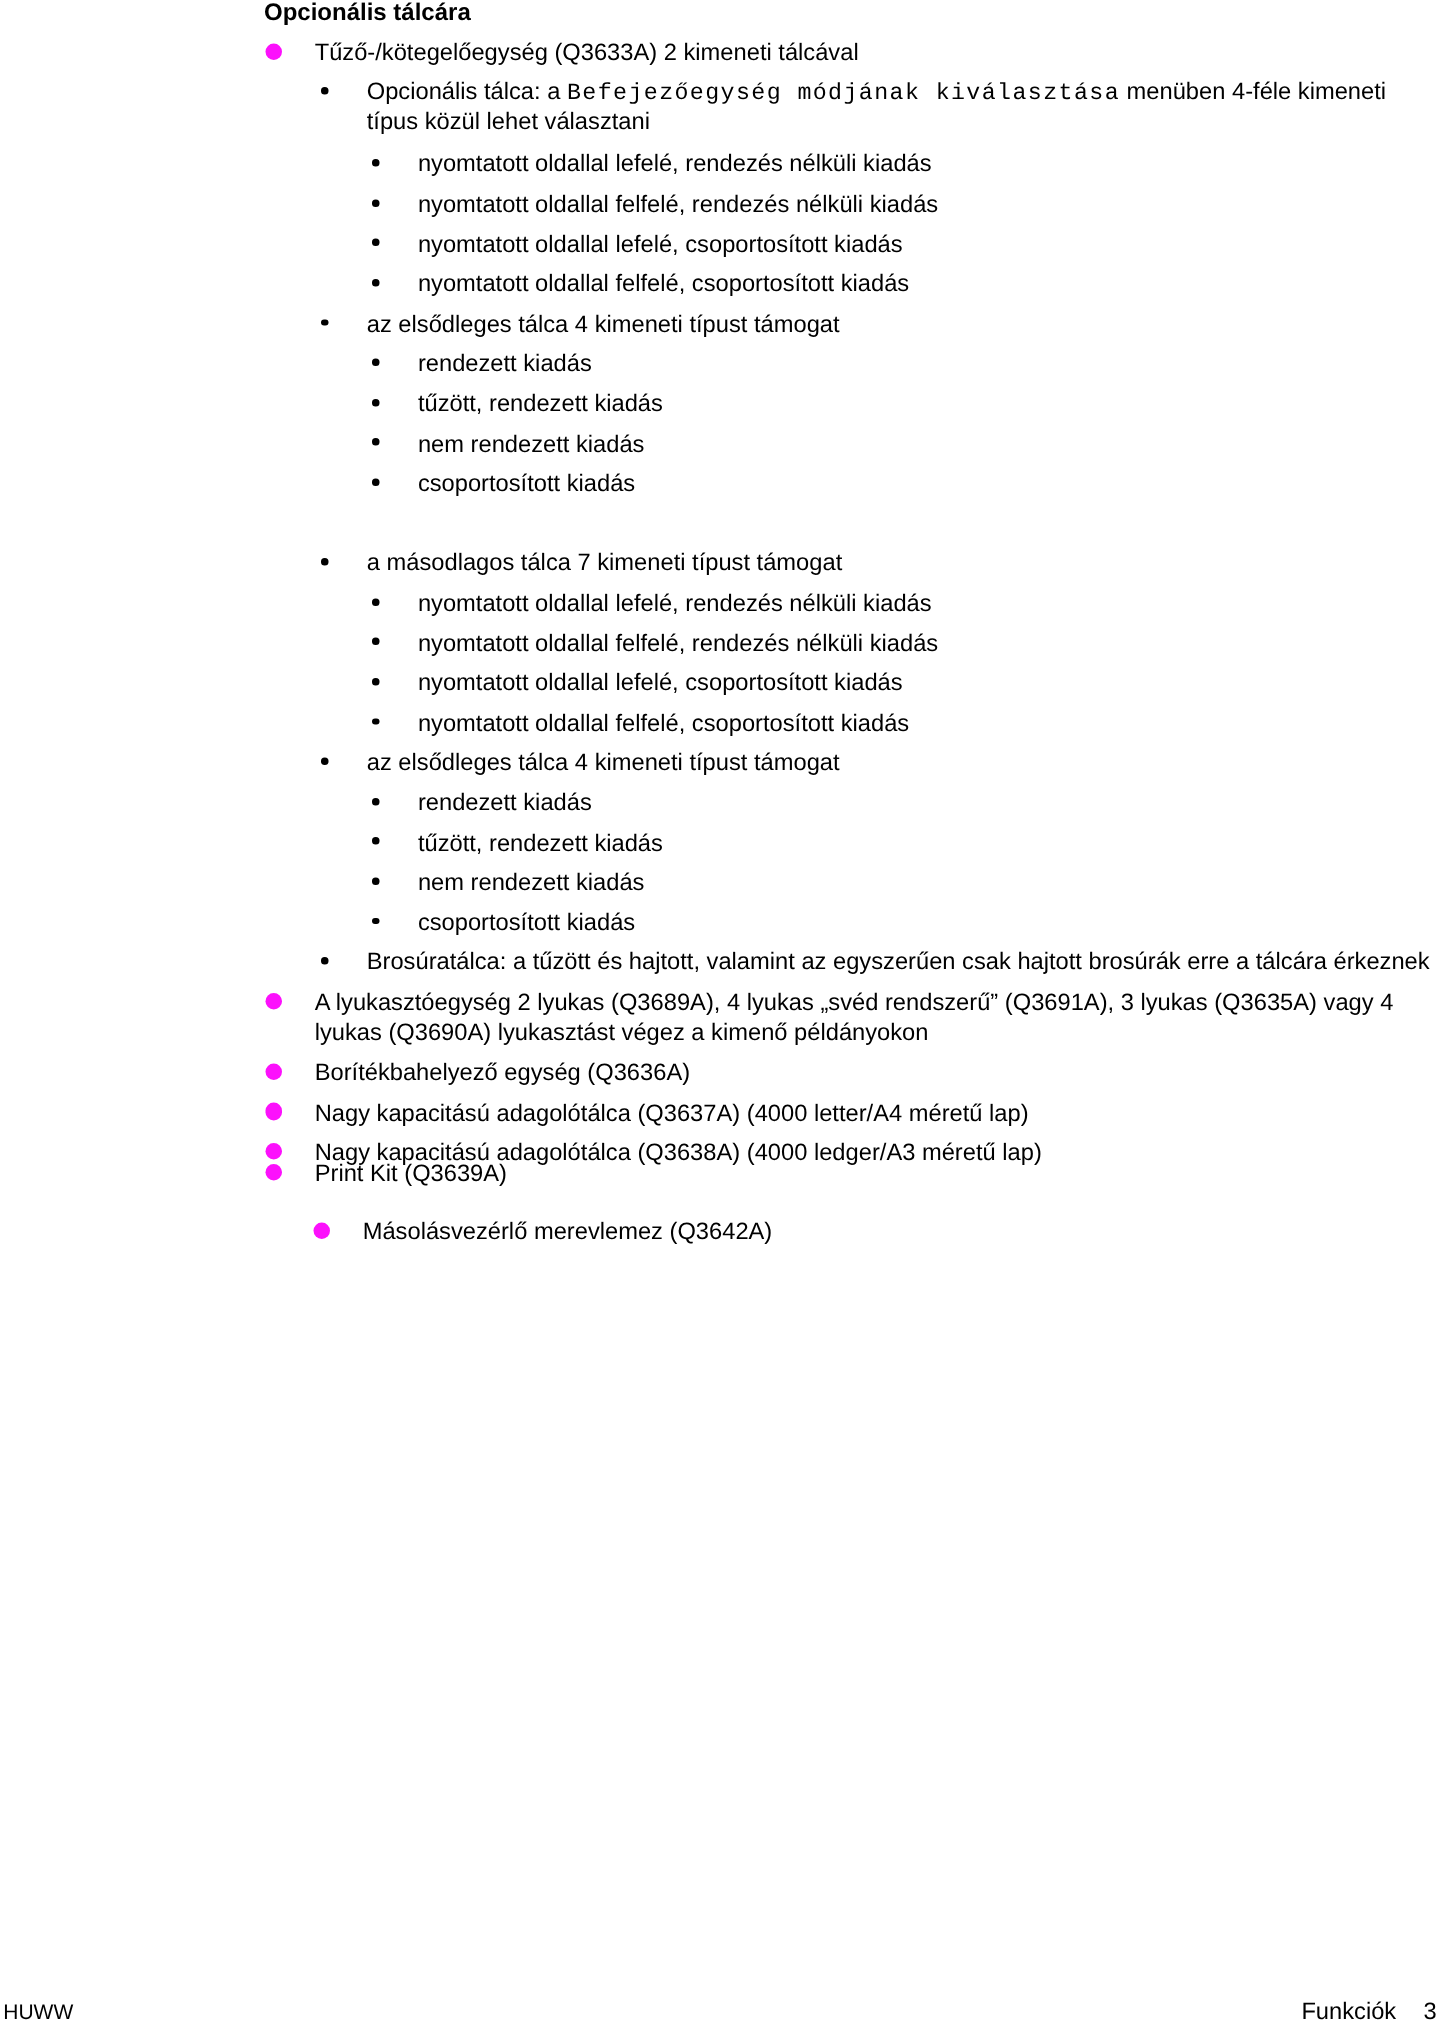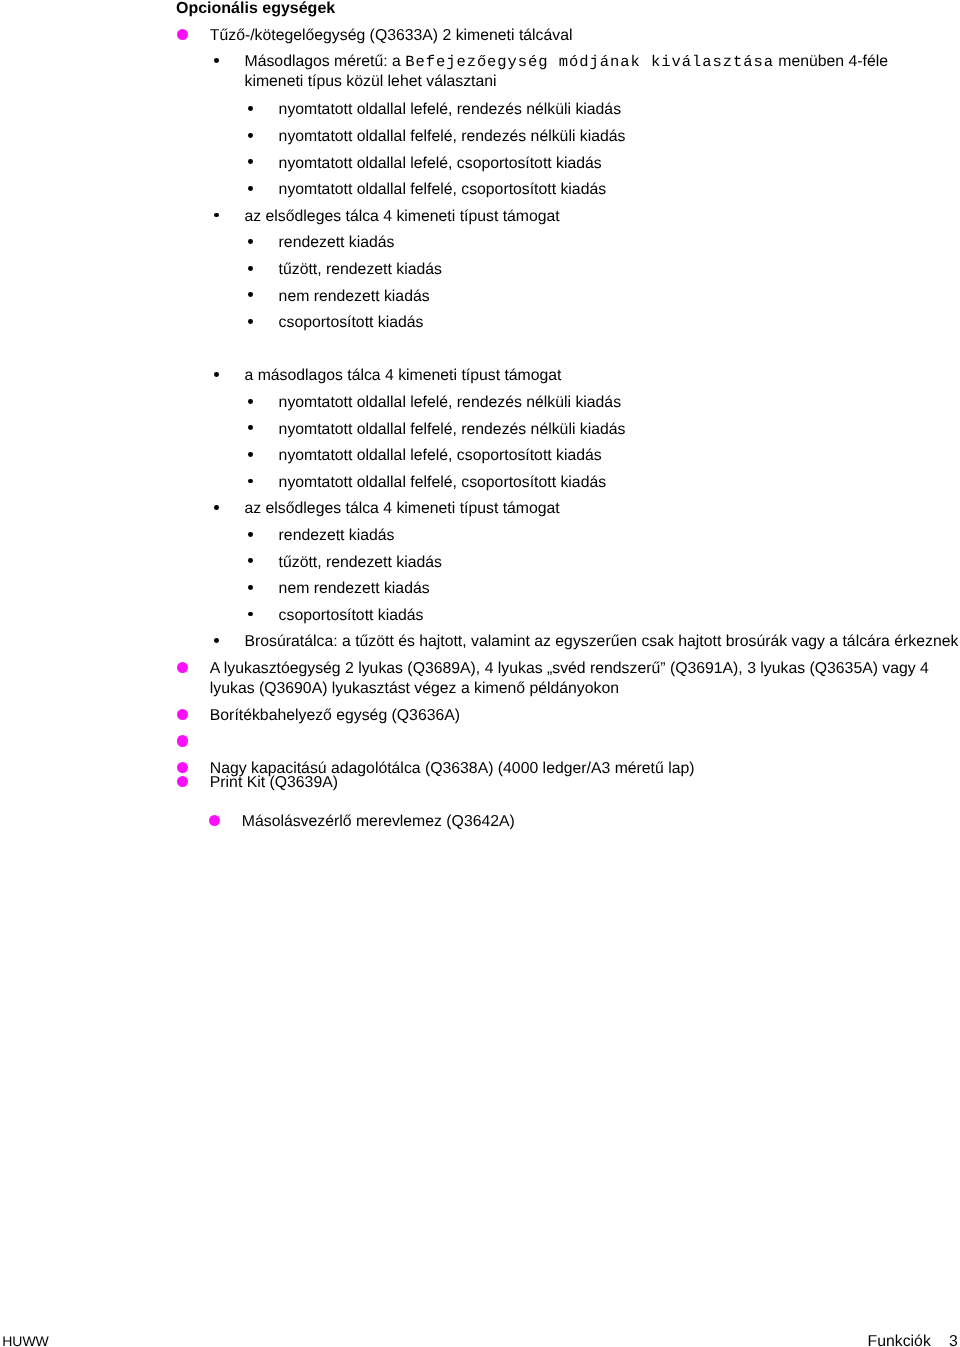--- a/index.html
+++ b/index.html
@@ -100,27 +100,27 @@
     line-height: 20.2px;
     white-space: nowrap;
   }
   .footer-right .pg { padding-left: 18.2px; }
 </style>
 </head>
 <body>
 
 <div id="page">
 
-  <div class="heading">Opcionális egységek</div>
+  <div class="heading">Opcionális tálcára</div>
 
   <div class="row lvl1" style="top:26.40px;white-space:nowrap;">
     <span class="bullet"></span><span class="txt">Tűző-/kötegelőegység (Q3633A) 2 kimeneti tálcával</span>
   </div>
   <div class="row lvl2" style="top:52.00px;width:706px;">
-    <span class="bullet"></span><span class="txt"><span>Másodlagos méretű: a </span><span class="mono">Befejezőegység módjának kiválasztása</span><span> menüben 4-féle kimeneti típus közül lehet választani</span></span>
+    <span class="bullet"></span><span class="txt"><span>Opcionális tálca: a </span><span class="mono">Befejezőegység módjának kiválasztása</span><span> menüben 4-féle kimeneti típus közül lehet választani</span></span>
   </div>
   <div class="row lvl3" style="top:100.40px;white-space:nowrap;">
     <span class="bullet"></span><span class="txt">nyomtatott oldallal lefelé, rendezés nélküli kiadás</span>
   </div>
   <div class="row lvl3" style="top:127.00px;white-space:nowrap;">
     <span class="bullet"></span><span class="txt">nyomtatott oldallal felfelé, rendezés nélküli kiadás</span>
   </div>
   <div class="row lvl3" style="top:153.60px;white-space:nowrap;">
     <span class="bullet"></span><span class="txt">nyomtatott oldallal lefelé, csoportosított kiadás</span>
   </div>
@@ -136,21 +136,21 @@
   <div class="row lvl3" style="top:260.00px;white-space:nowrap;">
     <span class="bullet"></span><span class="txt">tűzött, rendezett kiadás</span>
   </div>
   <div class="row lvl3" style="top:286.60px;white-space:nowrap;">
     <span class="bullet"></span><span class="txt">nem rendezett kiadás</span>
   </div>
   <div class="row lvl3" style="top:313.20px;white-space:nowrap;">
     <span class="bullet"></span><span class="txt">csoportosított kiadás</span>
   </div>
   <div class="row lvl2" style="top:366.40px;white-space:nowrap;">
-    <span class="bullet"></span><span class="txt">a másodlagos tálca 4 kimeneti típust támogat</span>
+    <span class="bullet"></span><span class="txt">a másodlagos tálca 7 kimeneti típust támogat</span>
   </div>
   <div class="row lvl3" style="top:393.00px;white-space:nowrap;">
     <span class="bullet"></span><span class="txt">nyomtatott oldallal lefelé, rendezés nélküli kiadás</span>
   </div>
   <div class="row lvl3" style="top:419.60px;white-space:nowrap;">
     <span class="bullet"></span><span class="txt">nyomtatott oldallal felfelé, rendezés nélküli kiadás</span>
   </div>
   <div class="row lvl3" style="top:446.20px;white-space:nowrap;">
     <span class="bullet"></span><span class="txt">nyomtatott oldallal lefelé, csoportosított kiadás</span>
   </div>
@@ -166,30 +166,30 @@
   <div class="row lvl3" style="top:552.60px;white-space:nowrap;">
     <span class="bullet"></span><span class="txt">tűzött, rendezett kiadás</span>
   </div>
   <div class="row lvl3" style="top:579.20px;white-space:nowrap;">
     <span class="bullet"></span><span class="txt">nem rendezett kiadás</span>
   </div>
   <div class="row lvl3" style="top:605.80px;white-space:nowrap;">
     <span class="bullet"></span><span class="txt">csoportosított kiadás</span>
   </div>
   <div class="row lvl2" style="top:632.40px;white-space:nowrap;">
-    <span class="bullet"></span><span class="txt">Brosúratálca: a tűzött és hajtott, valamint az egyszerűen csak hajtott brosúrák vagy a tálcára érkeznek</span>
+    <span class="bullet"></span><span class="txt">Brosúratálca: a tűzött és hajtott, valamint az egyszerűen csak hajtott brosúrák erre a tálcára érkeznek</span>
   </div>
   <div class="row lvl1" style="top:659.00px;width:730px;">
     <span class="bullet"></span><span class="txt">A lyukasztóegység 2 lyukas (Q3689A), 4 lyukas „svéd rendszerű” (Q3691A), 3 lyukas (Q3635A) vagy 4 lyukas (Q3690A) lyukasztást végez a kimenő példányokon</span>
   </div>
   <div class="row lvl1" style="top:706.00px;white-space:nowrap;">
     <span class="bullet"></span><span class="txt">Borítékbahelyező egység (Q3636A)</span>
   </div>
   <div class="row lvl1" style="top:732.60px;white-space:nowrap;">
-    <span class="bullet"></span>
+    <span class="bullet"></span><span class="txt">Nagy kapacitású adagolótálca (Q3637A) (4000 letter/A4 méretű lap)</span>
   </div>
   <div class="row lvl1" style="top:759.20px;white-space:nowrap;text-align:center;">
     <span class="bullet"></span><span class="txt">Nagy kapacitású adagolótálca (Q3638A) (4000 ledger/A3 méretű lap)</span>
   </div>
   <div class="row lvl1" style="top:773px;white-space:nowrap;text-align:right;">
     <span class="bullet"></span><span class="txt">Print Kit (Q3639A)</span>
   </div>
   <div class="row lvl1" style="top:812.40px;white-space:nowrap;margin-left:32px;">
     <span class="bullet"></span><span class="txt">Másolásvezérlő merevlemez (Q3642A)</span>
   </div>

